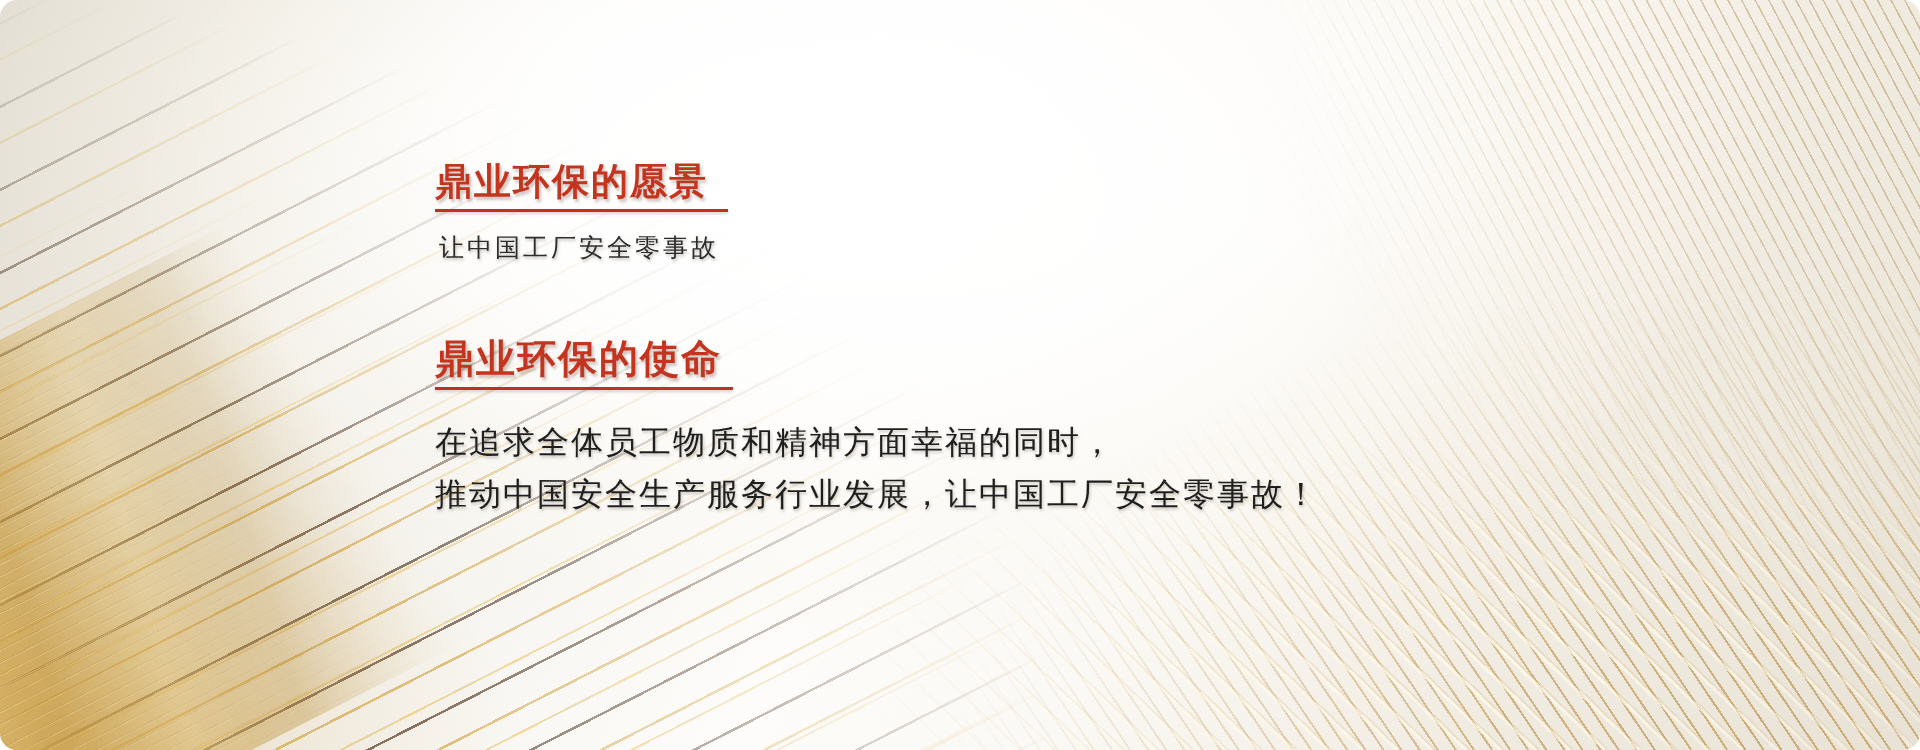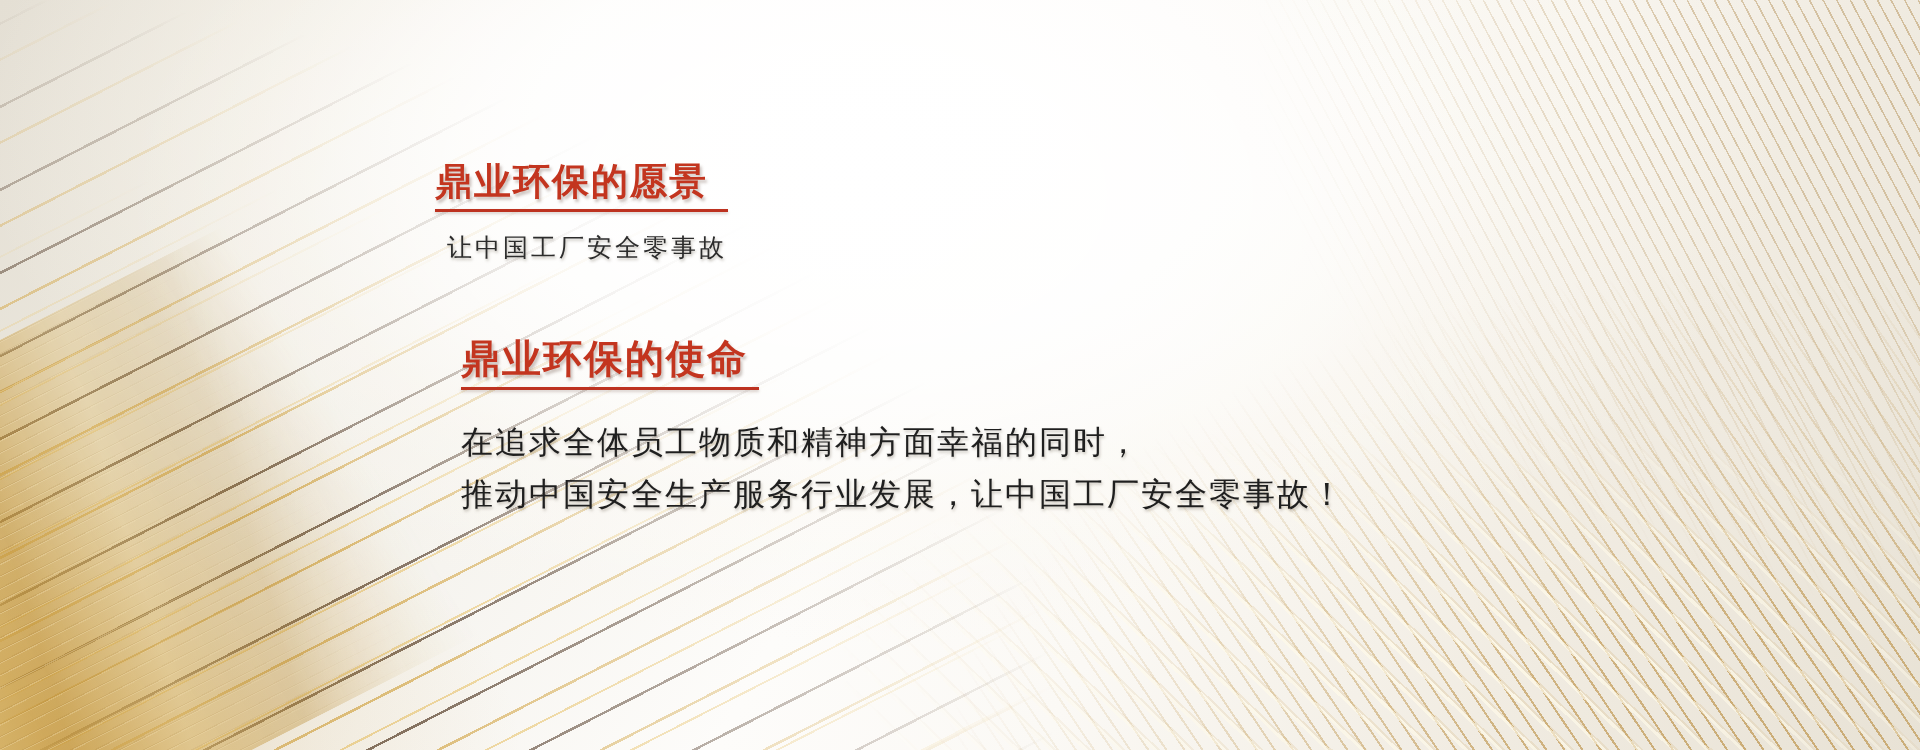--- a/index.html
+++ b/index.html
@@ -9,20 +9,21 @@
     font-family:"Liberation Sans","DejaVu Sans",sans-serif;
   }
 
   #banner{
     position:relative;
     width:1920px; height:750px;
     overflow:hidden;
     background:
       radial-gradient(ellipse 1100px 620px at 46% 18%, #ffffff 0%, #fdfcfa 32%, rgba(250,247,240,0.55) 58%, rgba(238,233,223,0) 82%),
       linear-gradient(118deg, #e4dfd4 0%, #ebe7dd 14%, #f6f4ef 32%, #fdfcfa 48%, #fbf9f5 62%, #f1ece2 80%, #e8e2d5 100%);
+    border-radius: 17px;
   }
 
   
   .layer{ position:absolute; inset:0; pointer-events:none; }
 
   
   .lines-tr{
     background-image:repeating-linear-gradient(
       62deg,
       rgba(186,150,92,0.00) 0px,
@@ -149,21 +150,21 @@
   }
 
   
   .content{
     position:absolute;
     left:435px; top:163px;
     width:900px;
   }
 
   .block{ position:relative; }
-  .block.mission{ margin-top:74px;margin-left:26px; }
+  .block.mission{ margin-top:74px; }
 
   .heading{
     display:inline-block;
     color:#c3351f;
     font-weight:700;
     letter-spacing:2px;
     text-shadow:2px 3px 3px rgba(90,60,45,0.30);
     white-space:nowrap;
     line-height:1;
   }
@@ -174,21 +175,21 @@
     height:3px;
     background:#bd3220;
     margin-top:9px;
     box-shadow:0 2px 3px rgba(90,60,45,0.22);
   }
   .rule.vision{ width:293px; }
   .rule.mission{ width:298px; }
 
   .subtitle{
     margin-top:19px;
-    margin-left:12px;
+    margin-left:4px;
     font-size:25px;
     color:#2c2c2c;
     letter-spacing:3px;
     line-height:1.35;
     text-shadow:1px 2px 3px rgba(120,110,95,0.45);
     white-space:nowrap;
   }
 
   .body-lines{ margin-top:27px; }
   .body-line{

